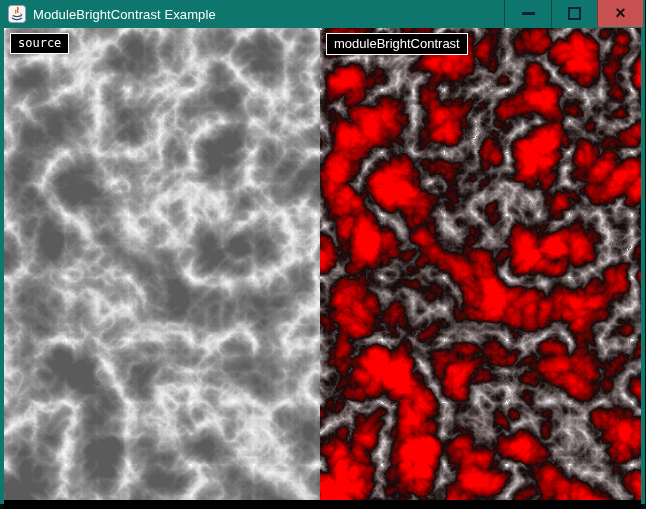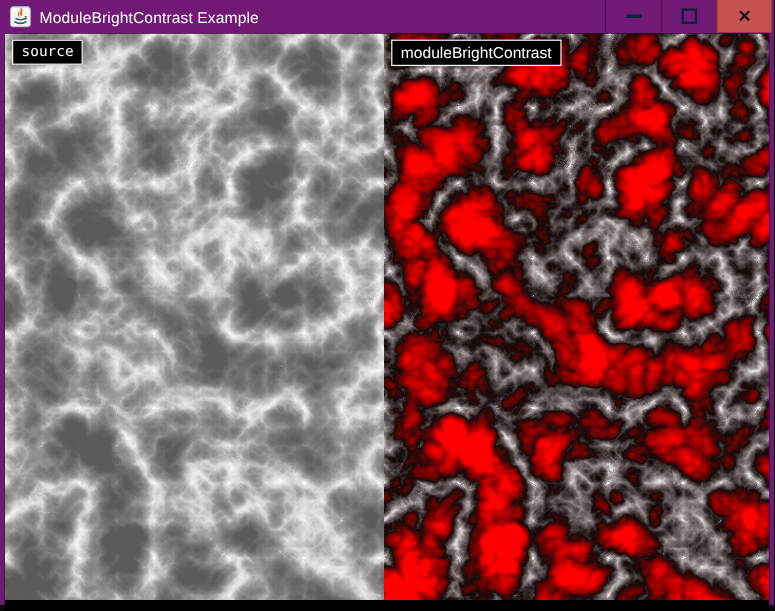--- a/index.html
+++ b/index.html
@@ -9,21 +9,21 @@
     height: 509px;
     overflow: hidden;
     background: #0a0a0a;
     font-family: "Liberation Sans", sans-serif;
   }
   .window {
     position: absolute;
     top: 0; left: 0;
     width: 645px;
     height: 504px;
-    background: #701a75; 
+    background: #0f766e; 
   }
   .titlebar {
     position: absolute;
     top: 0; left: 0;
     width: 100%;
     height: 28px;
     display: flex;
     align-items: center;
   }
   .app-icon {

